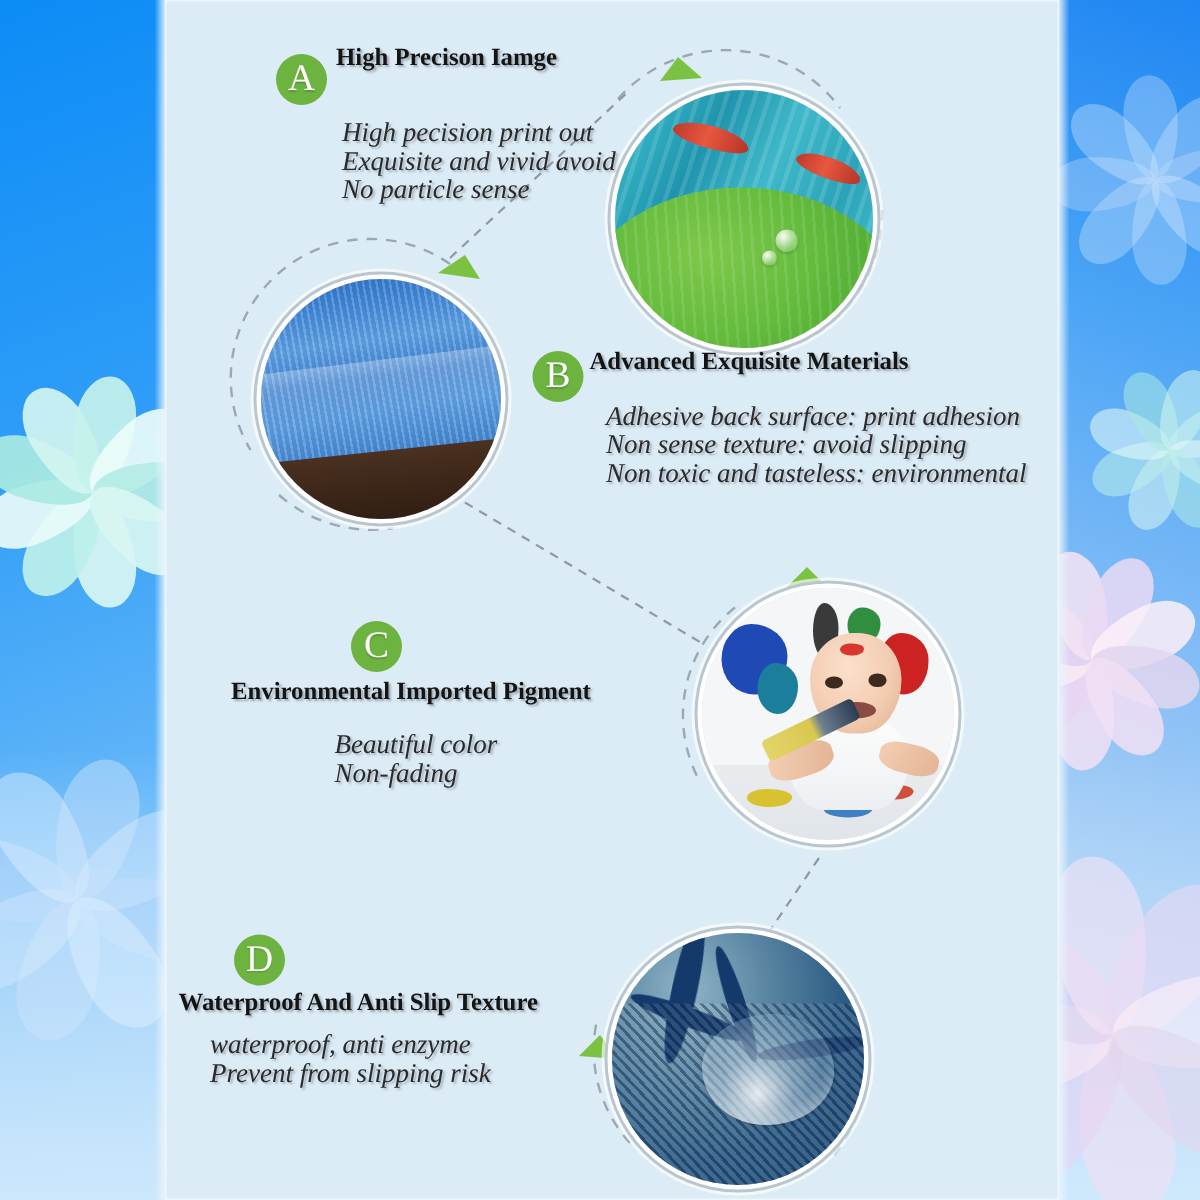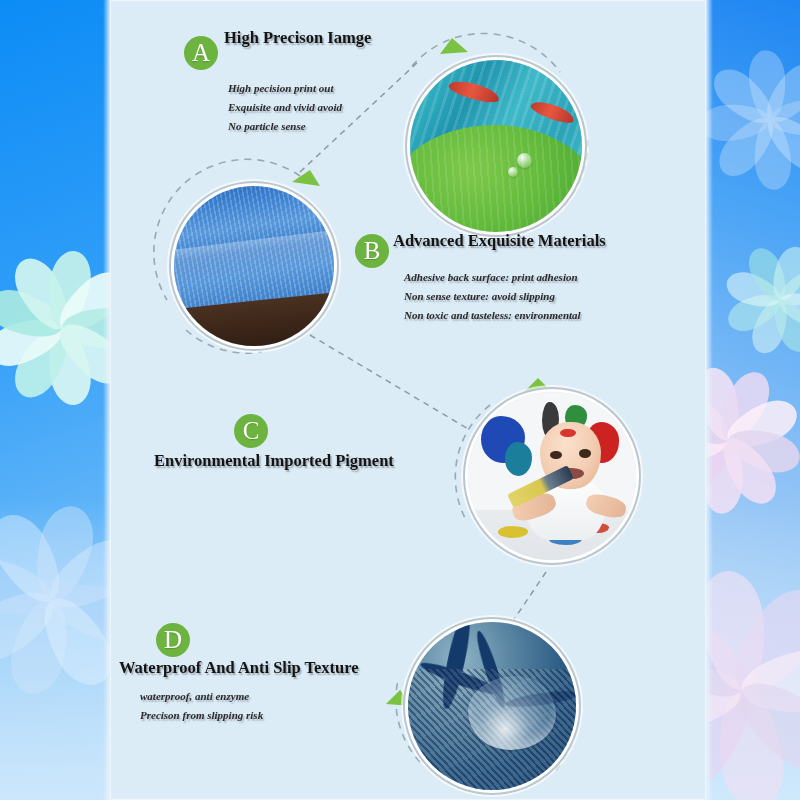--- a/index.html
+++ b/index.html
@@ -227,22 +227,22 @@
     position: absolute;
     font-weight: bold;
     font-size: 16.5px;
     color: #141414;
     white-space: nowrap;
     text-shadow: 1.5px 1.5px 1.5px rgba(120,130,140,.65);
   }
   .lines {
     position: absolute;
     font-style: italic;
-    font-weight: bold;
-    font-size: 11px;
+    font-weight: normal;
+    font-size: 18px;
     line-height: 19px;
     color: #2a2a2a;
     white-space: nowrap;
     text-shadow: 1.5px 1.5px 1.5px rgba(130,140,150,.6);
   }
   .lines div { white-space: nowrap; }
 </style>
 </head>
 <body>
 
@@ -497,32 +497,36 @@
       <div class="pc-head"></div>
       <div class="pc-splat" style="left:55%; top:22%; width:9%; height:5%; background:#d8352c;"></div>
       <div class="pc-eye" style="left:49%; top:35%;"></div>
       <div class="pc-eye" style="left:66%; top:34%;"></div>
       <div class="pc-mouth"></div>
       <div class="pc-brush"></div>
     </div>
   </div>
   <div class="badge" style="left:234px; top:414px;">C</div>
   <div class="heading" style="left:154px; top:451px;">Environmental Imported Pigment</div>
+  <div class="lines" style="left:223px; top:487px;">
+    <div>Beautiful color</div>
+    <div>Non-fading</div>
+  </div>
 
   <div class="photo" style="left:408px; top:622px; width:168px; height:168px;">
     <div class="inner">
       <div class="pd-stone"></div>
       <div class="pd-vein" style="left:24%; top:-8%; width:10%; height:60%; transform:rotate(12deg);"></div>
       <div class="pd-vein" style="left:46%; top:4%; width:7%; height:48%; transform:rotate(-18deg);"></div>
       <div class="pd-vein" style="left:6%; top:30%; width:50%; height:8%; transform:rotate(20deg);"></div>
       <div class="pd-vein" style="left:58%; top:42%; width:44%; height:7%; transform:rotate(-8deg);"></div>
       <div class="pd-hatch"></div>
       <div class="pd-droplet"></div>
     </div>
   </div>
   <div class="badge" style="left:156px; top:623px;">D</div>
   <div class="heading" style="left:119px; top:658px;">Waterproof And Anti Slip Texture</div>
   <div class="lines" style="left:140px; top:687px;">
     <div>waterproof, anti enzyme</div>
-    <div>Precison from slipping risk</div>
+    <div>Prevent from slipping risk</div>
   </div>
 
 </div>
 
 </body></html>

